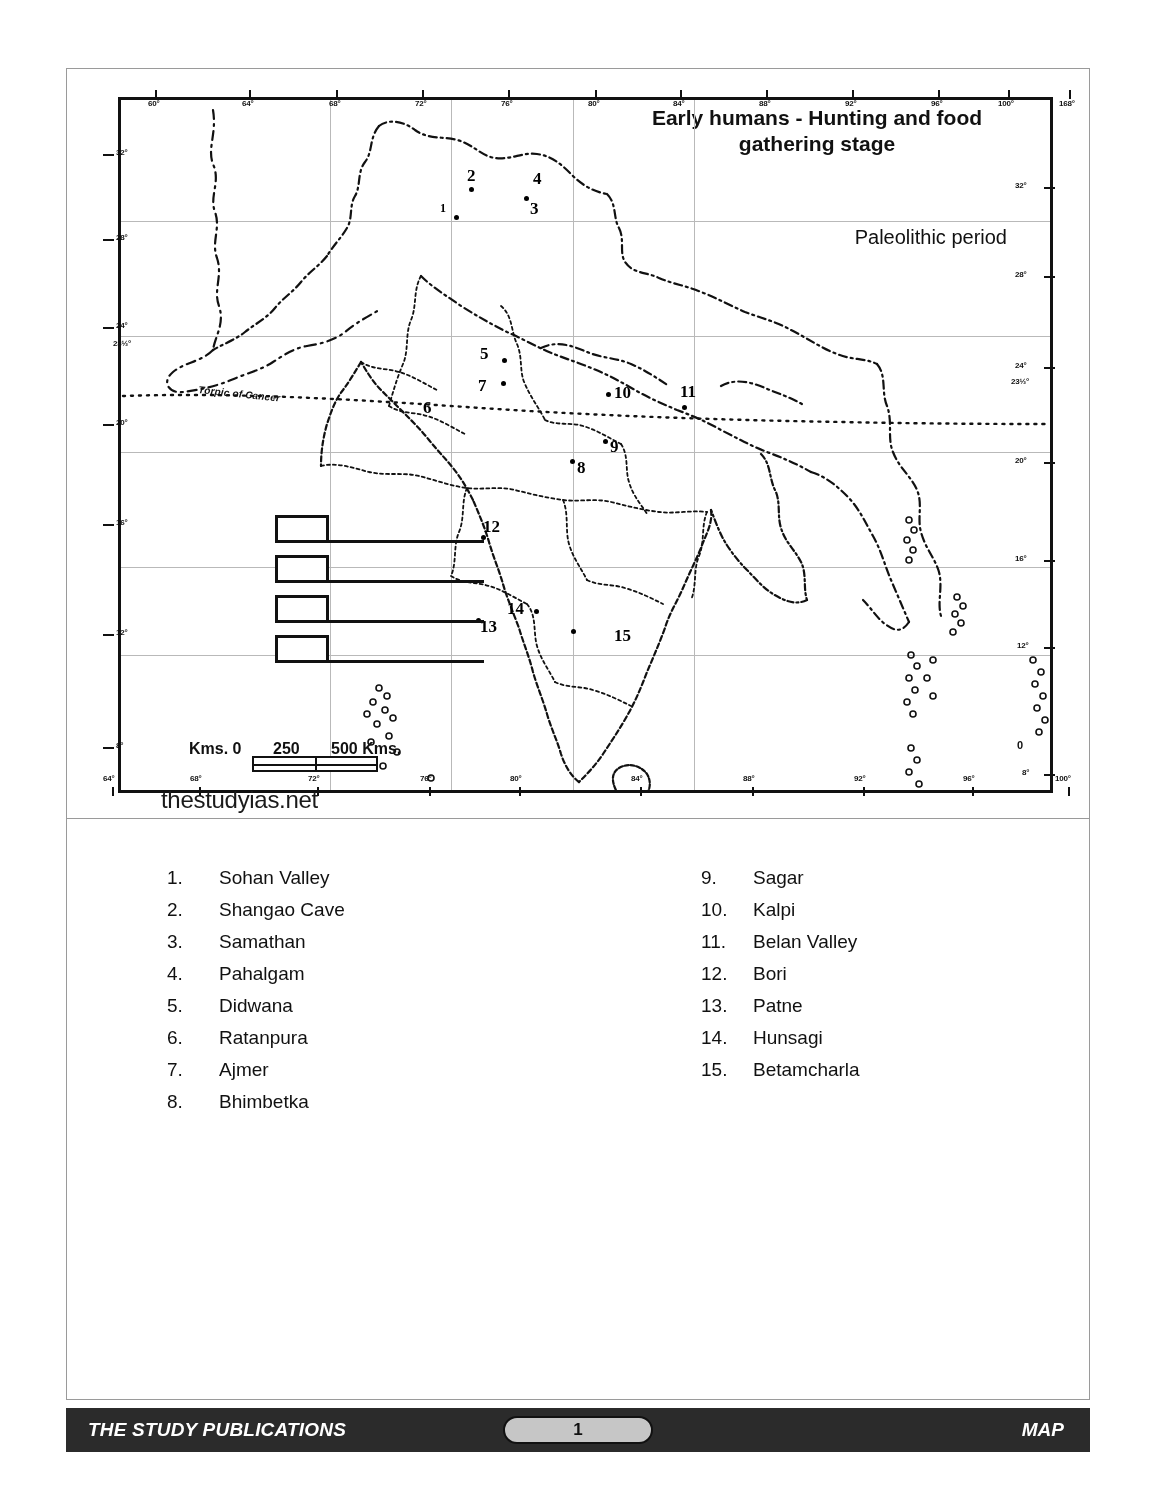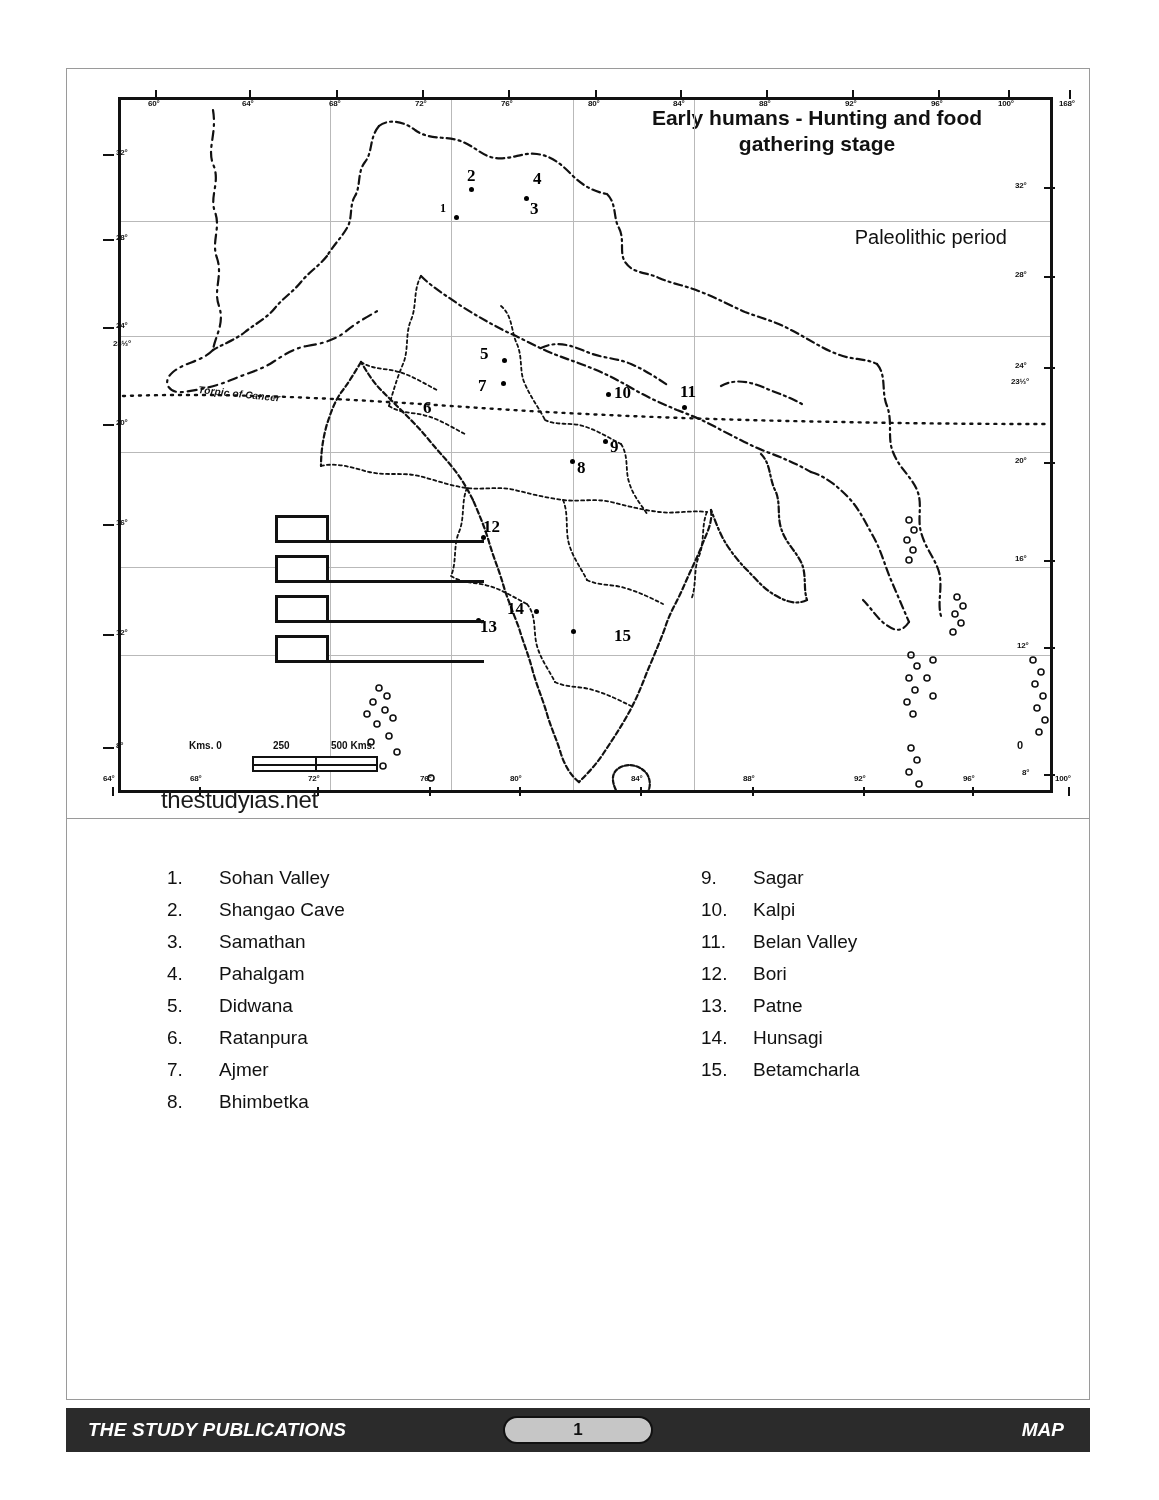--- a/index.html
+++ b/index.html
@@ -149,21 +149,21 @@
   
   #scale-wrap {
     position: absolute;
     left: 68px;
     top: 640px;
     width: 230px;
   }
   #scale-labels {
     position: relative;
     height: 14px;
-    font-size: 10px;
+    font-size: 16px;
     font-weight: bold;
     color: #111;
     text-decoration: underline;
   }
   #scale-labels span { position: absolute; white-space: nowrap; }
   #scale-zero { left: 0px; }
   #scale-mid  { left: 84px; }
   #scale-end  { left: 142px; }
   #scale-bar {
     position: absolute;

